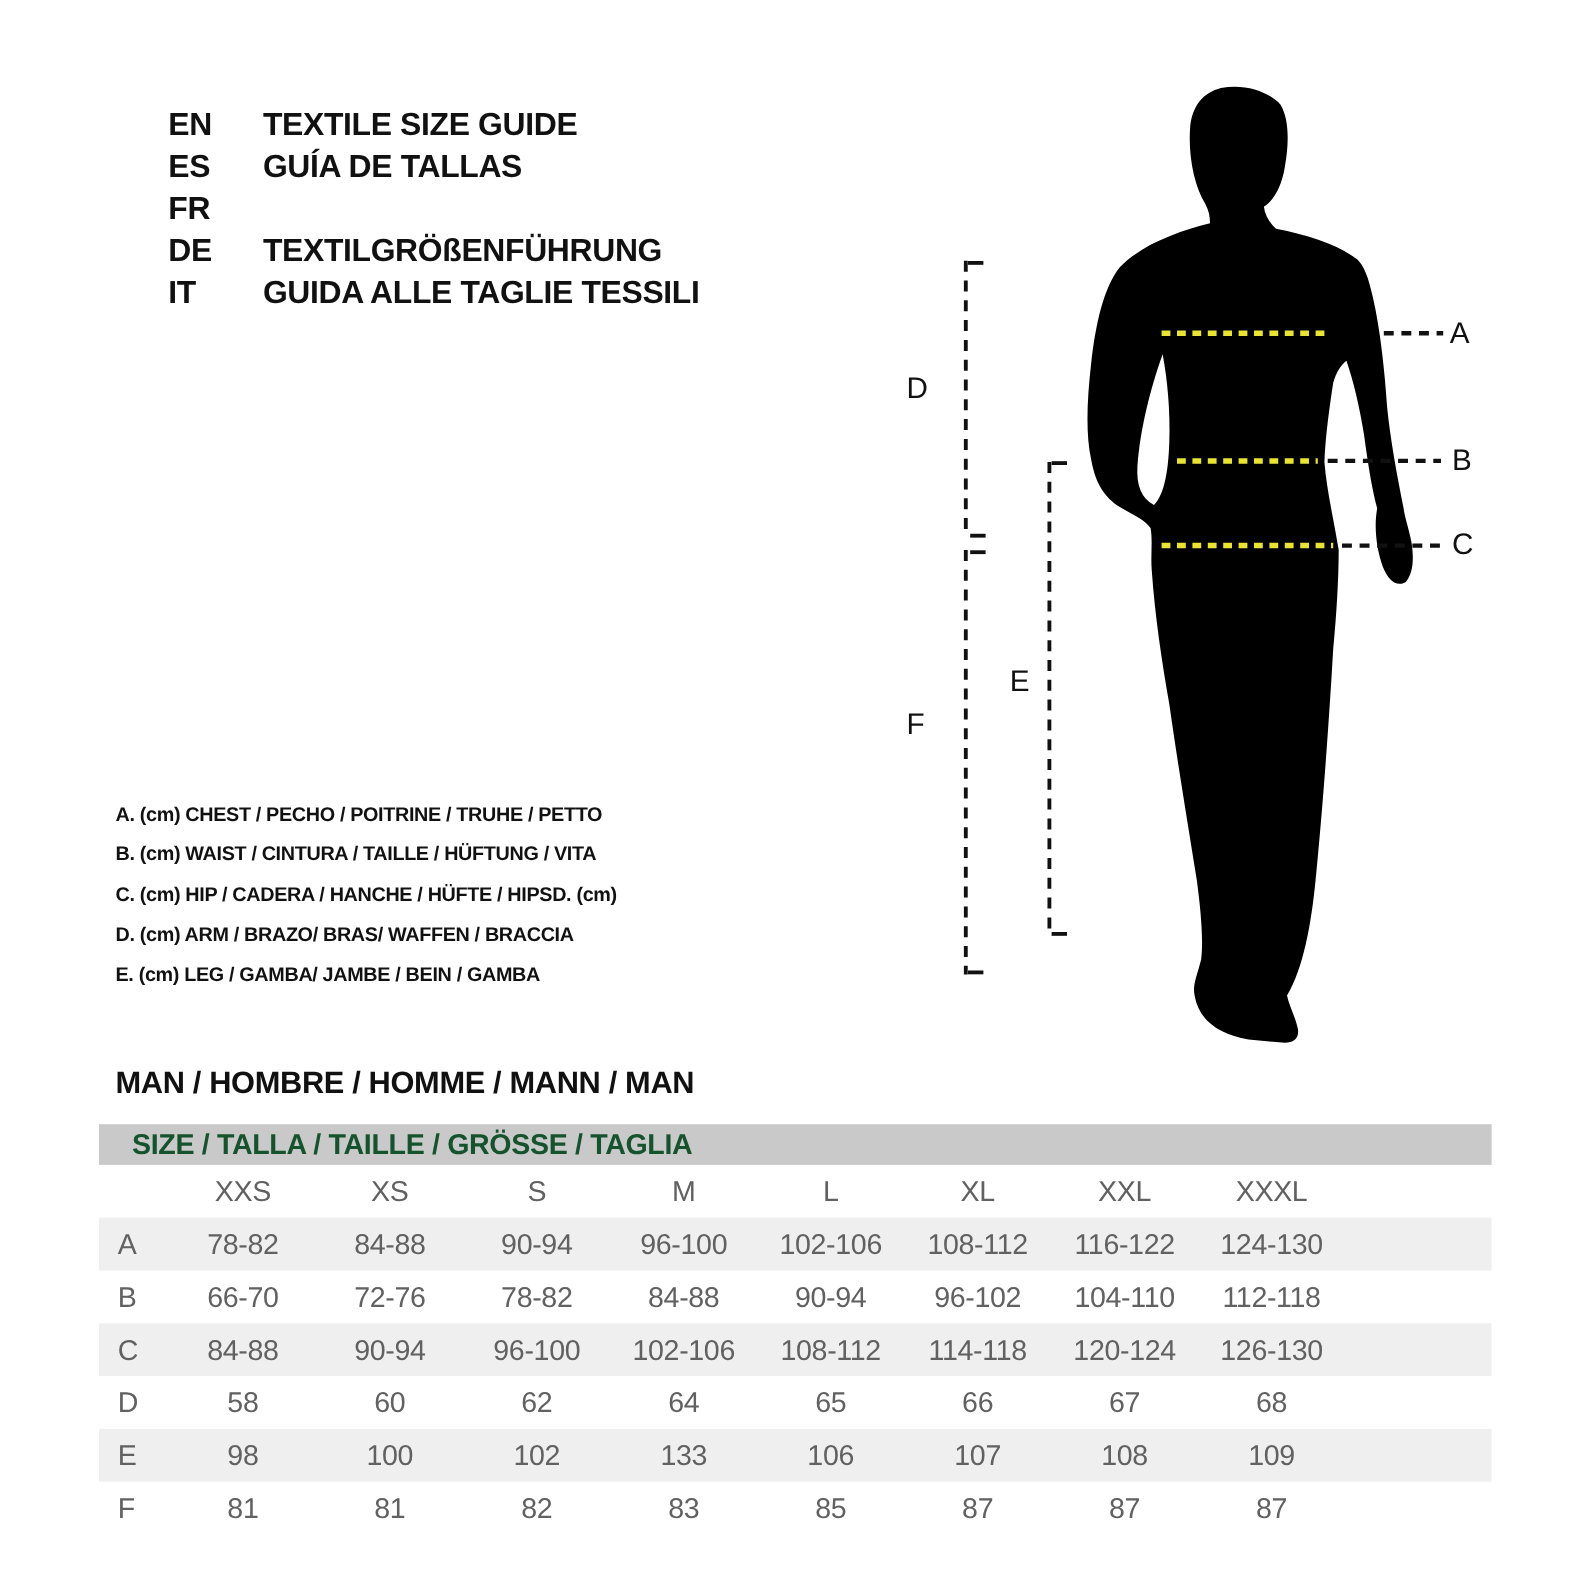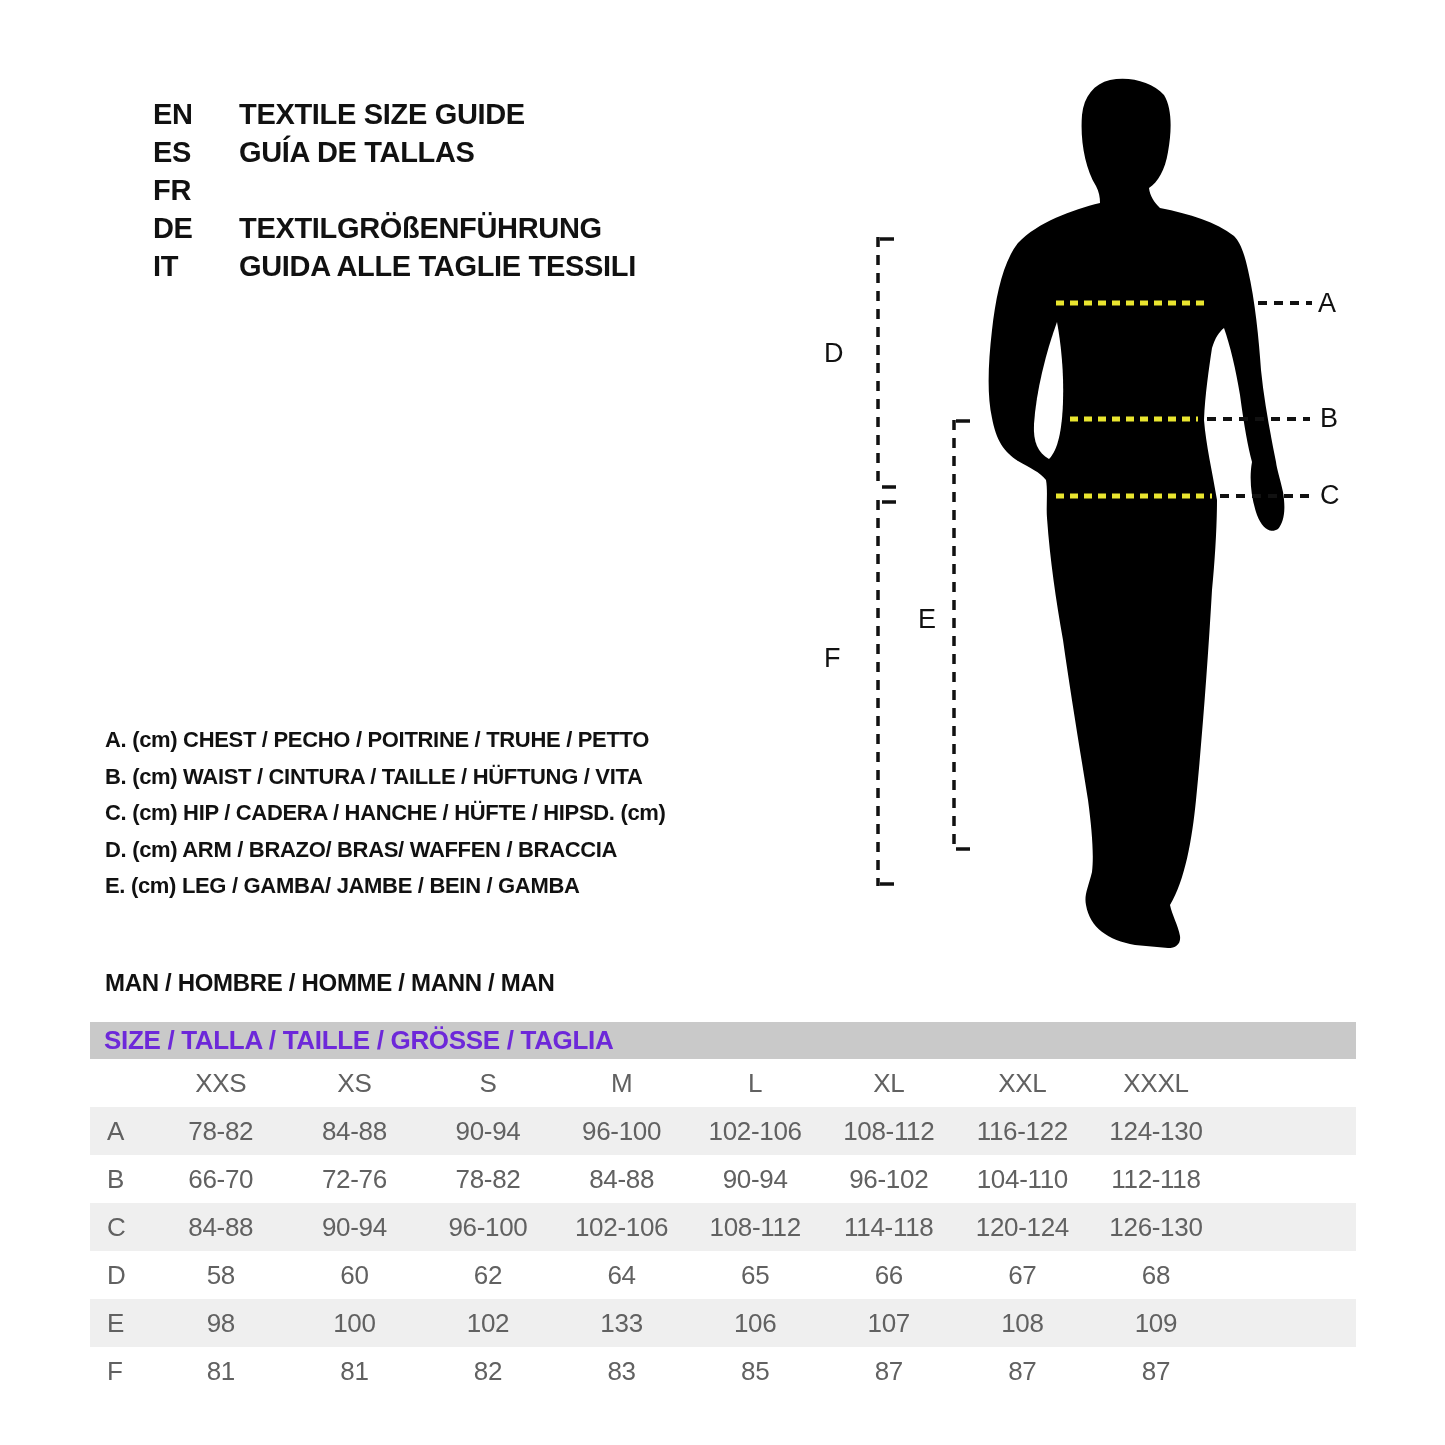--- a/index.html
+++ b/index.html
@@ -16,26 +16,26 @@
   
   .figure-label{position:absolute;font-size:27px;font-weight:400;color:#111;line-height:30px;}
   #label-A{left:1318px;top:288px;}
   #label-B{left:1320px;top:403px;}
   #label-C{left:1320px;top:480px;}
   #label-D{left:824px;top:338px;}
   #label-E{left:918px;top:604px;}
   #label-F{left:824px;top:643px;}
   
   .legend-block{position:absolute;left:105px;top:722px;}
-  .legend-row{height:36.5px;display:flex;align-items:center;font-size:22px;font-weight:700;}
-  
-  .gender-line{position:absolute;left:105px;top:969px;font-size:24px;font-weight:700;}
+  .legend-row{height:36.5px;display:flex;align-items:center;font-size:18px;font-weight:700;}
+  
+  .gender-line{position:absolute;left:105px;top:969px;font-size:28px;font-weight:700;}
   
   .size-table{position:absolute;left:90px;top:1022px;width:1266px;font-size:26px;}
-  .size-bar{height:37px;background:#c9c9c9;color:#6d28d9;font-weight:700;line-height:37px;padding-left:14px;}
+  .size-bar{height:37px;background:#c9c9c9;color:#14532d;font-weight:700;line-height:37px;padding-left:30px;}
   .trow{display:grid;grid-template-columns:64px repeat(8,133.6px) 1fr;height:48px;align-items:center;color:#616161;font-weight:400;}
   .trow .cell{text-align:center;}
   .trow .rowlabel{text-align:left;padding-left:17px;}
   .trow.stripe{background:#efefef;}
   
   .figure-svg{position:absolute;left:800px;top:60px;width:560px;height:900px;}
 </style>
 </head>
 <body>
 

